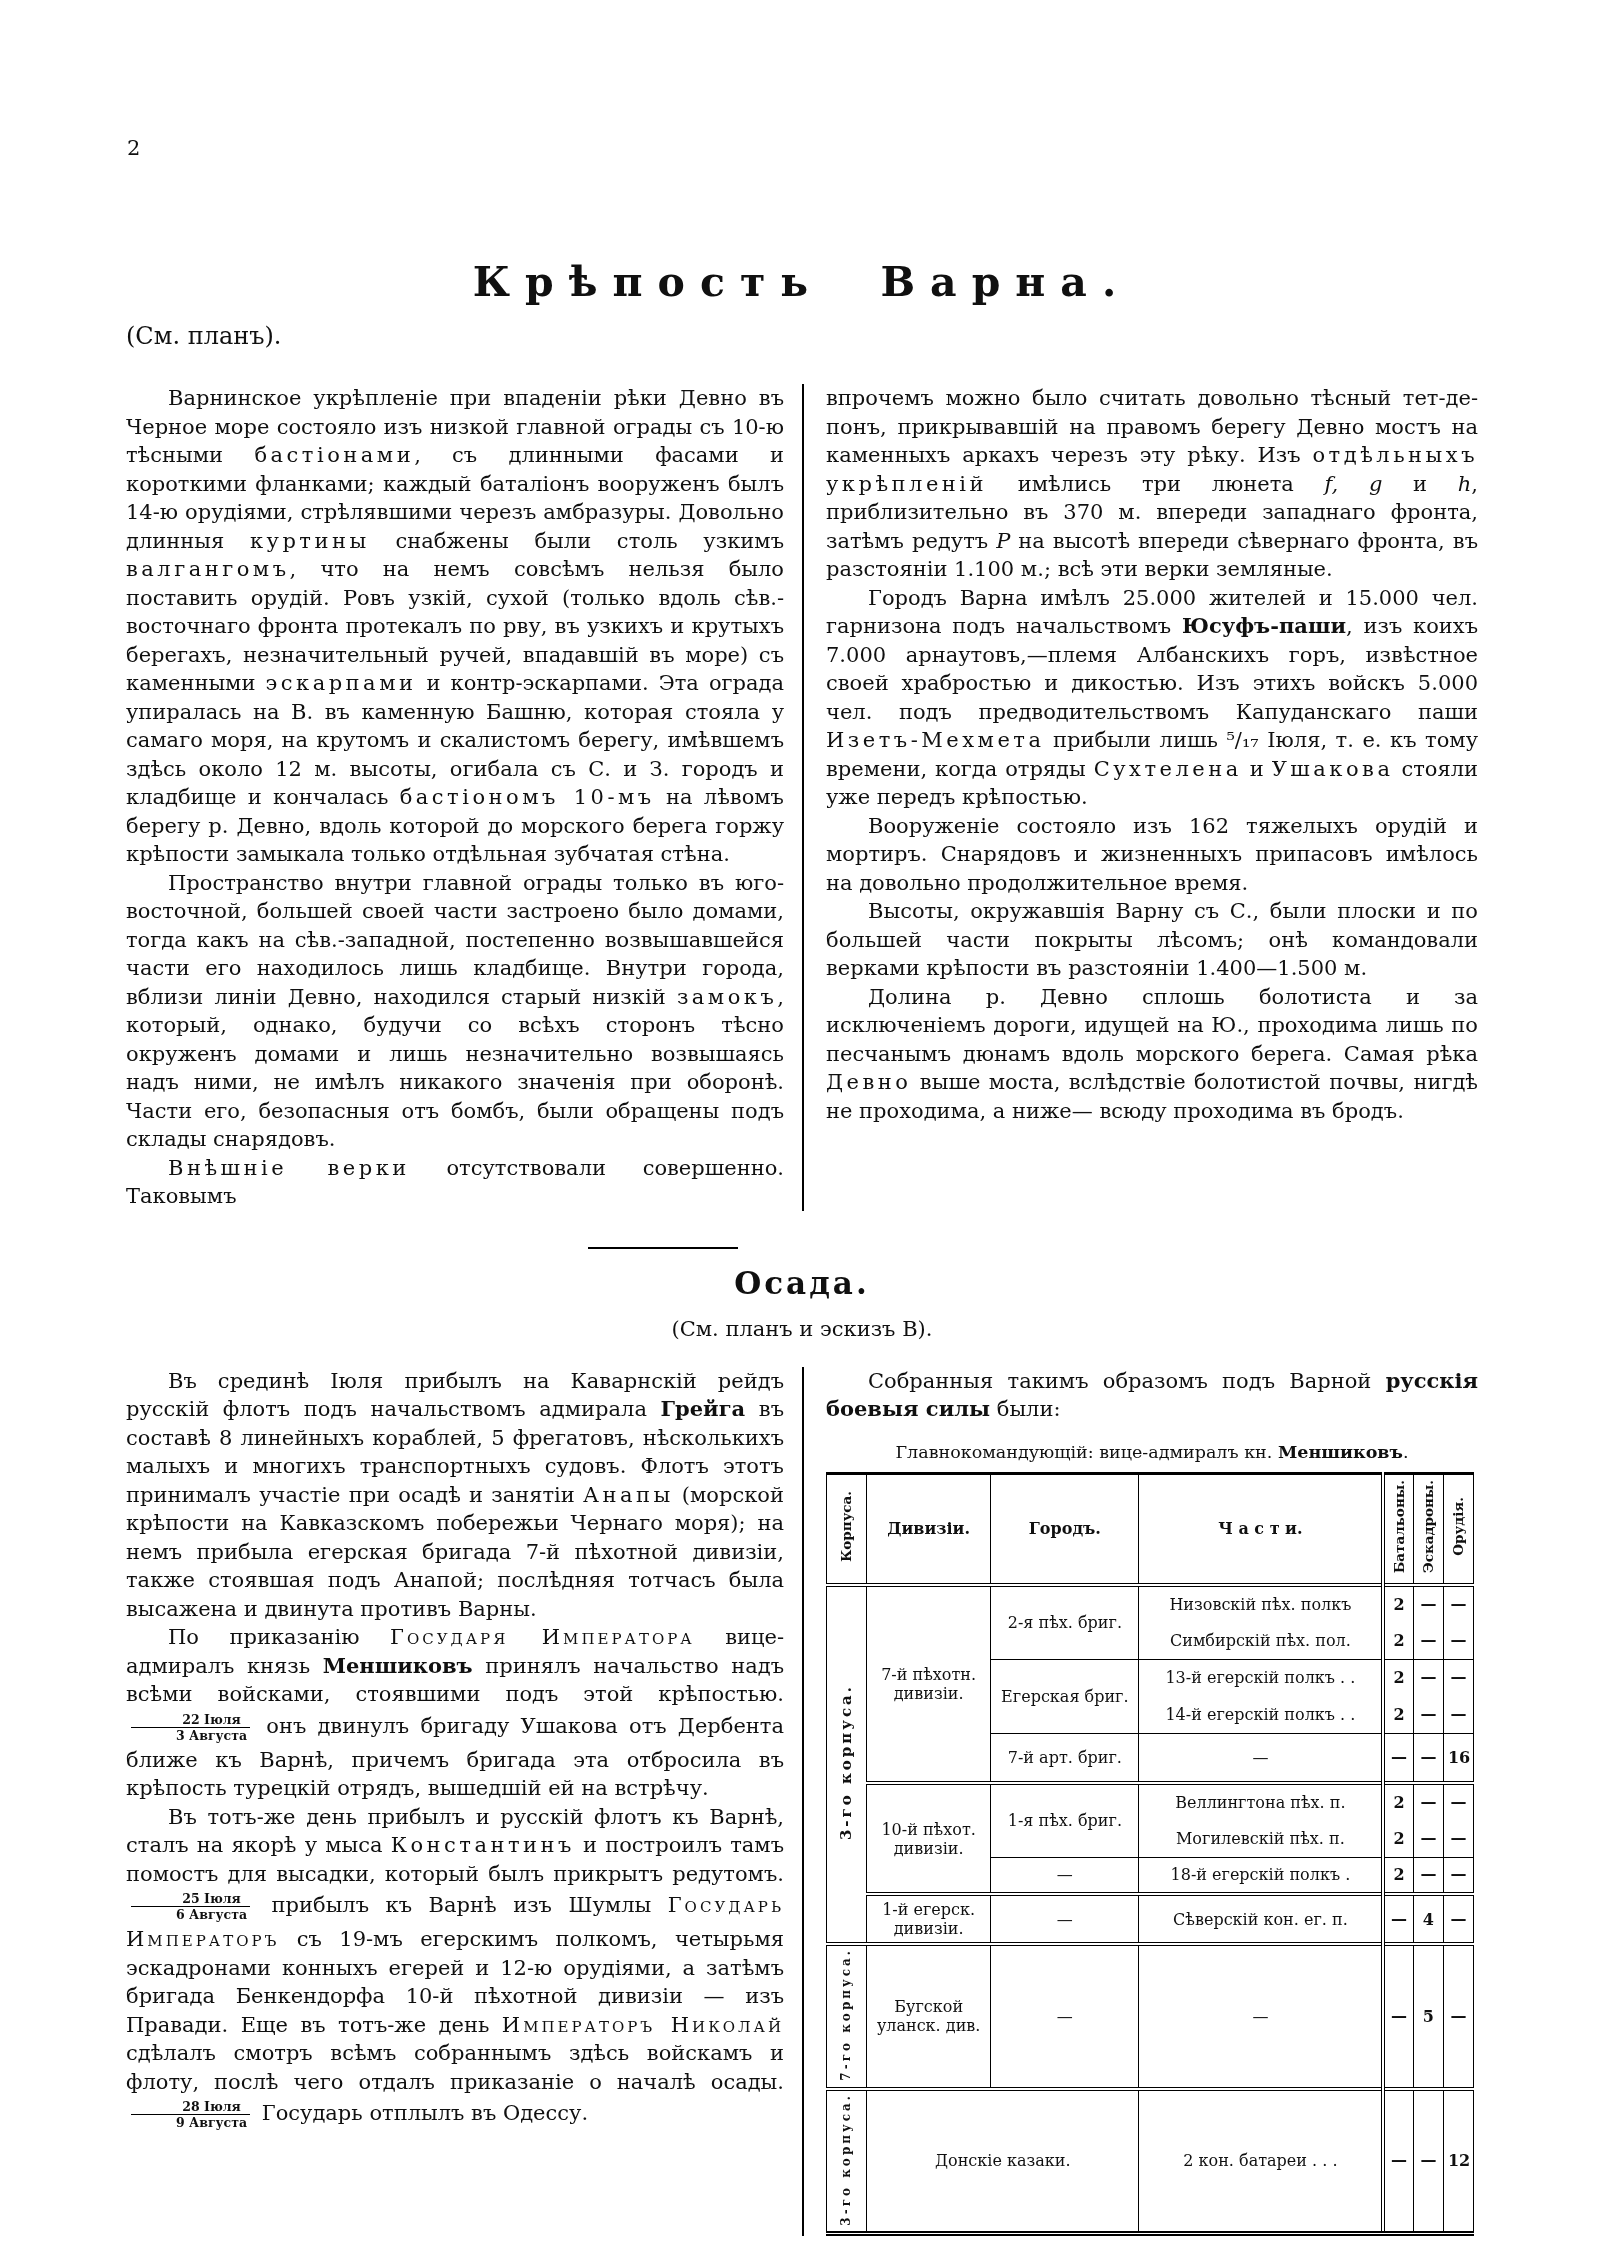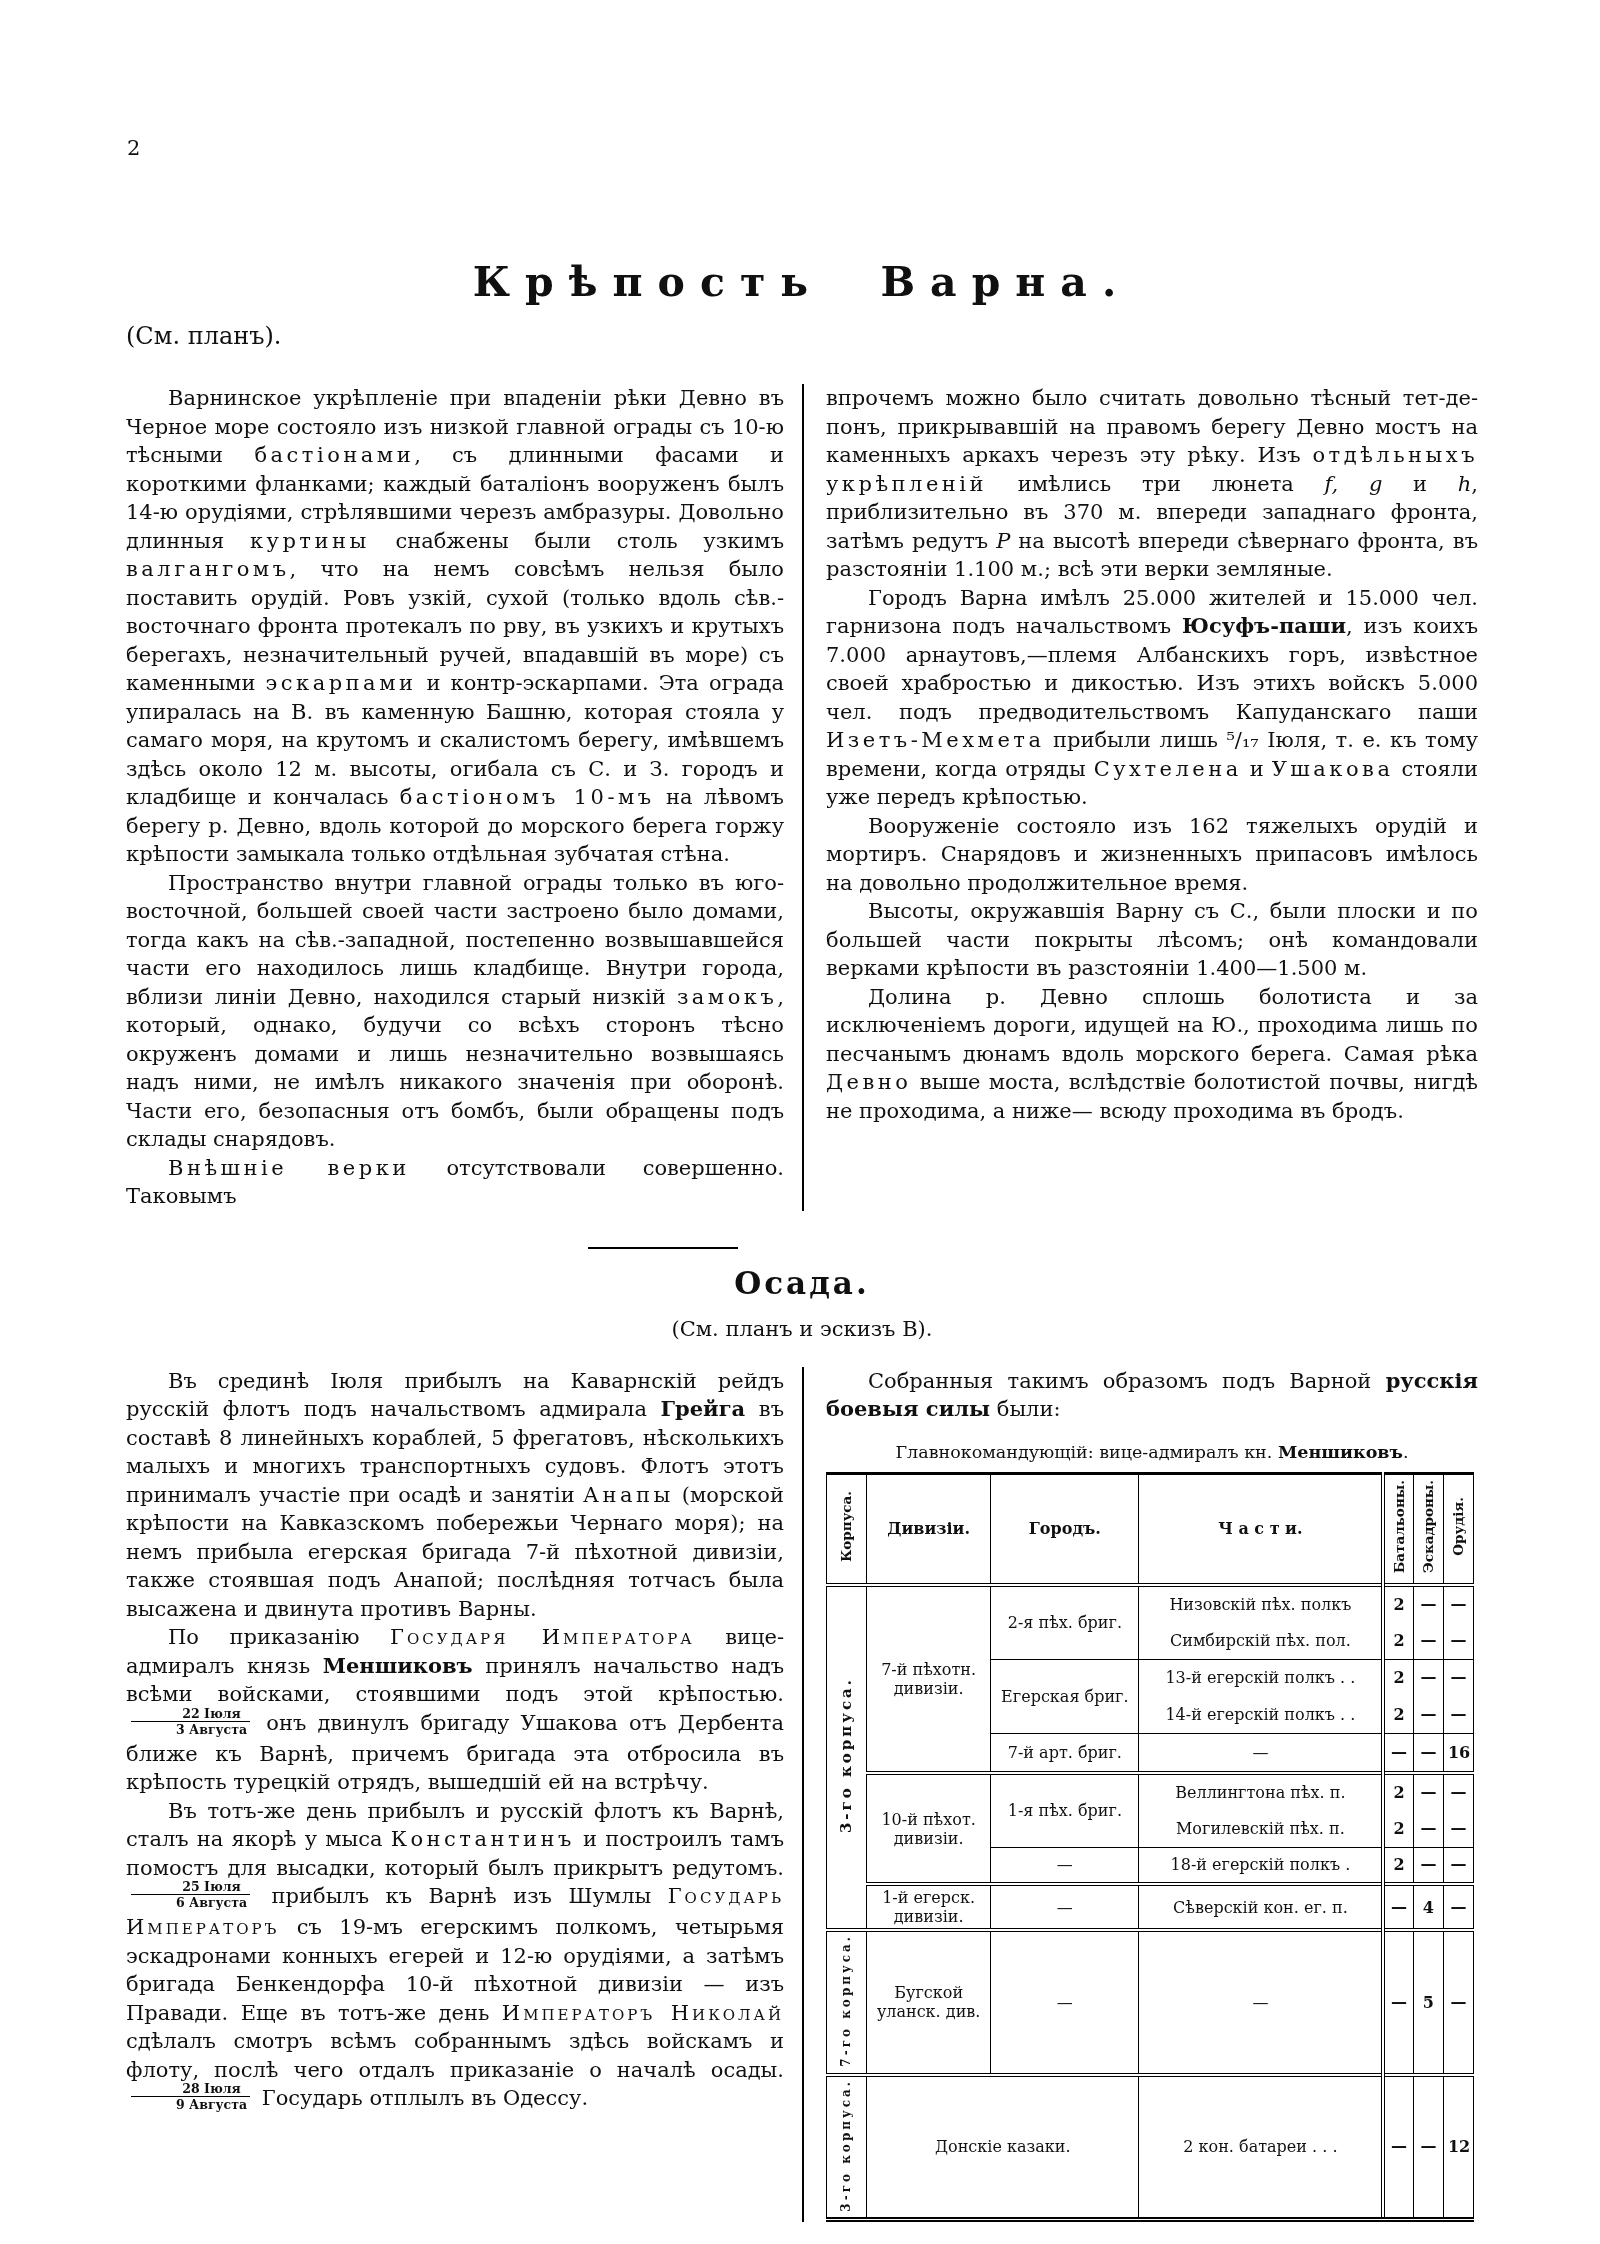--- a/index.html
+++ b/index.html
@@ -18,31 +18,31 @@
   .divider{width:150px;border-top:2px solid #000;height:0;margin:36px 0 0 462px;}
   .h2{margin:16px 0 0;text-align:center;font-size:31px;font-weight:bold;letter-spacing:3px;}
   .caption{margin:16px 0 0;text-align:center;font-size:21px;}
   .section2{margin-top:26px;}
   .seg-b{font-weight:bold;}
   .seg-sp{letter-spacing:3.5px;}
   .seg-sc{letter-spacing:3px;font-variant:small-caps;}
   .seg-i{font-style:italic;}
   .frac{display:inline-block;vertical-align:middle;text-align:center;font-size:12.5px;font-weight:bold;
         line-height:1.2;margin:0 5px;transform:translateY(-3px);}
-  .frac-top{display:block;border-bottom:1.5px solid #000;padding:0 3px;}
+  .frac-top{display:block;border-bottom:1.5px solid #000;padding:0 3px;margin-top:6px;}
   .frac-bot{display:block;padding:0 3px;}
   .commander{text-align:center;font-size:17.5px;margin:18px 0 10px;}
   
   .ftable{border-collapse:collapse;table-layout:fixed;width:648px;margin-top:8px;
           border:1px solid #000;border-top:3px solid #000;border-bottom:5px double #000;}
   .ftable th,.ftable td{border-left:1px solid #000;padding:2px 4px;text-align:center;
           vertical-align:middle;font-size:16px;overflow:hidden;}
   .ftable thead tr{height:112px;}
   .ftable tbody tr{height:37px;}
-  .ftable tbody tr.h-lg{height:40px;}
+  .ftable tbody tr.h-lg{height:50px;}
   .ftable tbody tr.h-xl{height:72px;}
   .ftable th{font-weight:bold;}
   .c-parts{text-align:left;padding-left:8px;font-weight:normal;}
   .c-parts.ctr{text-align:center;}
   .c-num{font-weight:bold;font-size:15px;}
   .c-num.dbl, th.dbl{border-left:4px double #000;}
   .vtext{writing-mode:vertical-rl;transform:rotate(180deg);display:inline-block;
          white-space:nowrap;line-height:1.1;}
   .vtext.hsm{font-size:13.5px;font-weight:bold;}
   .vtext.corps{font-size:15px;font-weight:bold;letter-spacing:3px;}

